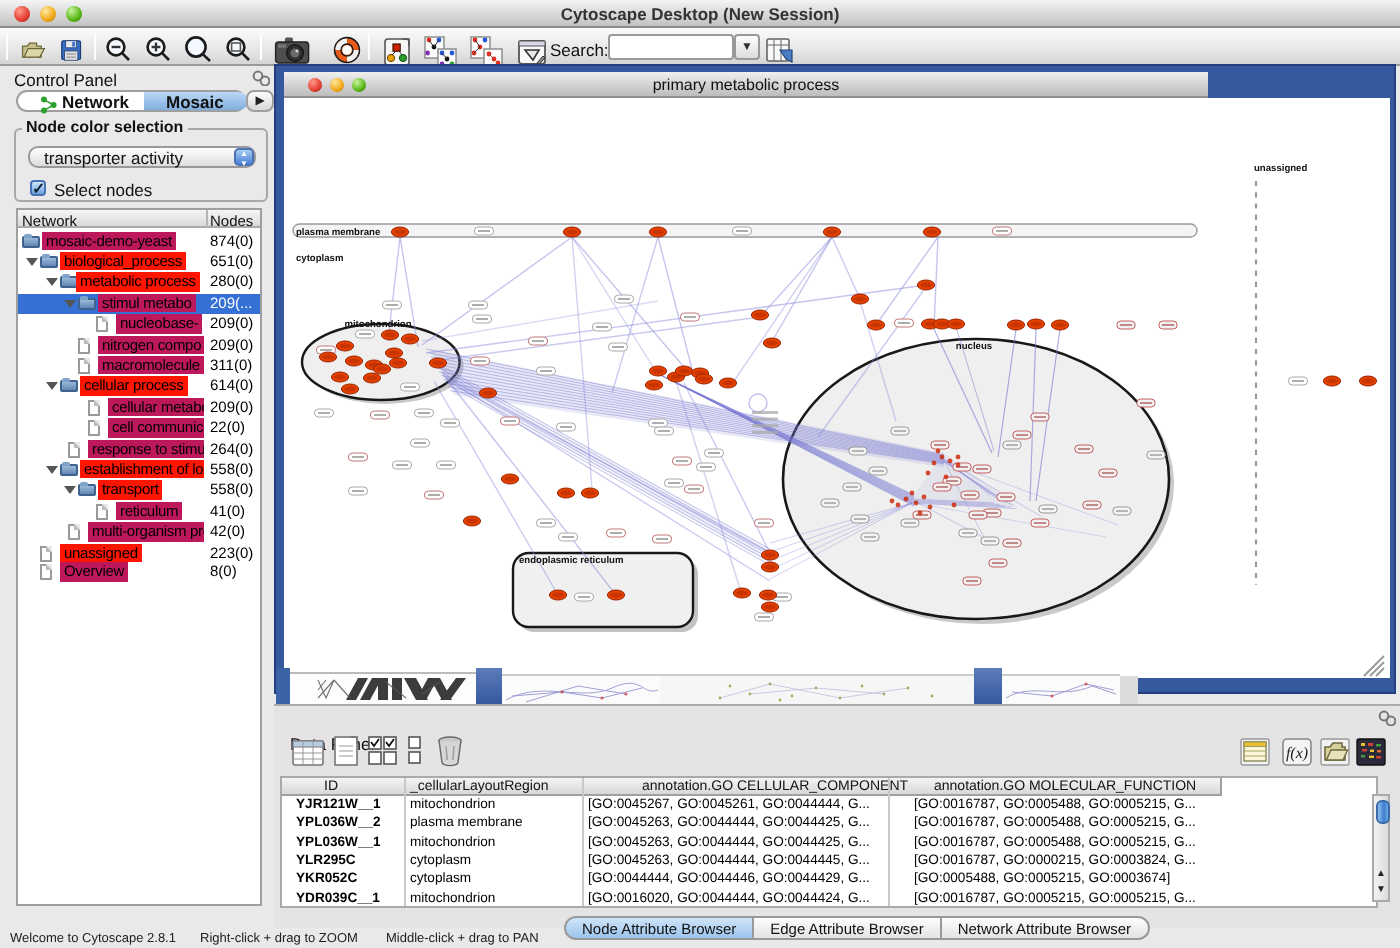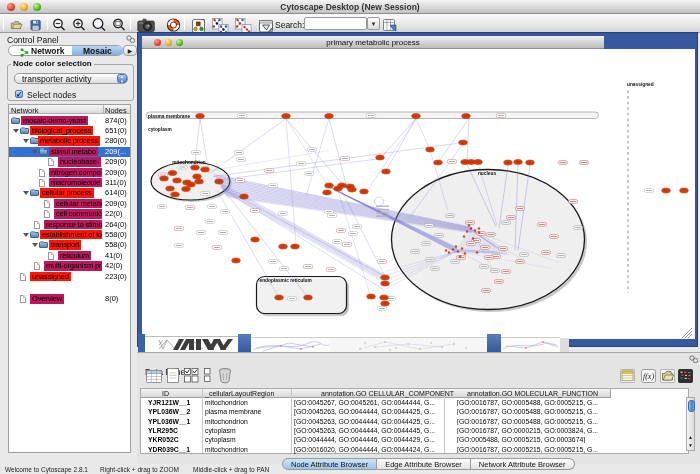--- a/index.html
+++ b/index.html
@@ -330,21 +330,21 @@
     <div class="abs trow" style="top:156.1px">
           <div class="file" style="left:25px"></div>
           <span class="nm g" style="left:35px;max-width:58px">multi-organism pro</span>
           <span class="ct" style="">42(0)</span>
         </div>
     <div class="abs trow" style="top:166.5px">
           <div class="file" style="left:11px"></div>
           <span class="nm r" style="left:21px;max-width:72px">unassigned</span>
           <span class="ct" style="">223(0)</span>
         </div>
-    <div class="abs trow" style="top:189px">
+    <div class="abs trow" style="top:176px">
           <div class="file" style="left:11px"></div>
           <span class="nm g" style="left:21px;max-width:72px">Overview</span>
           <span class="ct" style="">8(0)</span>
         </div>
     </div>
   </div>
 </div>
 
 <div class="abs" id="frame">
   <div class="abs" id="ftitle">

